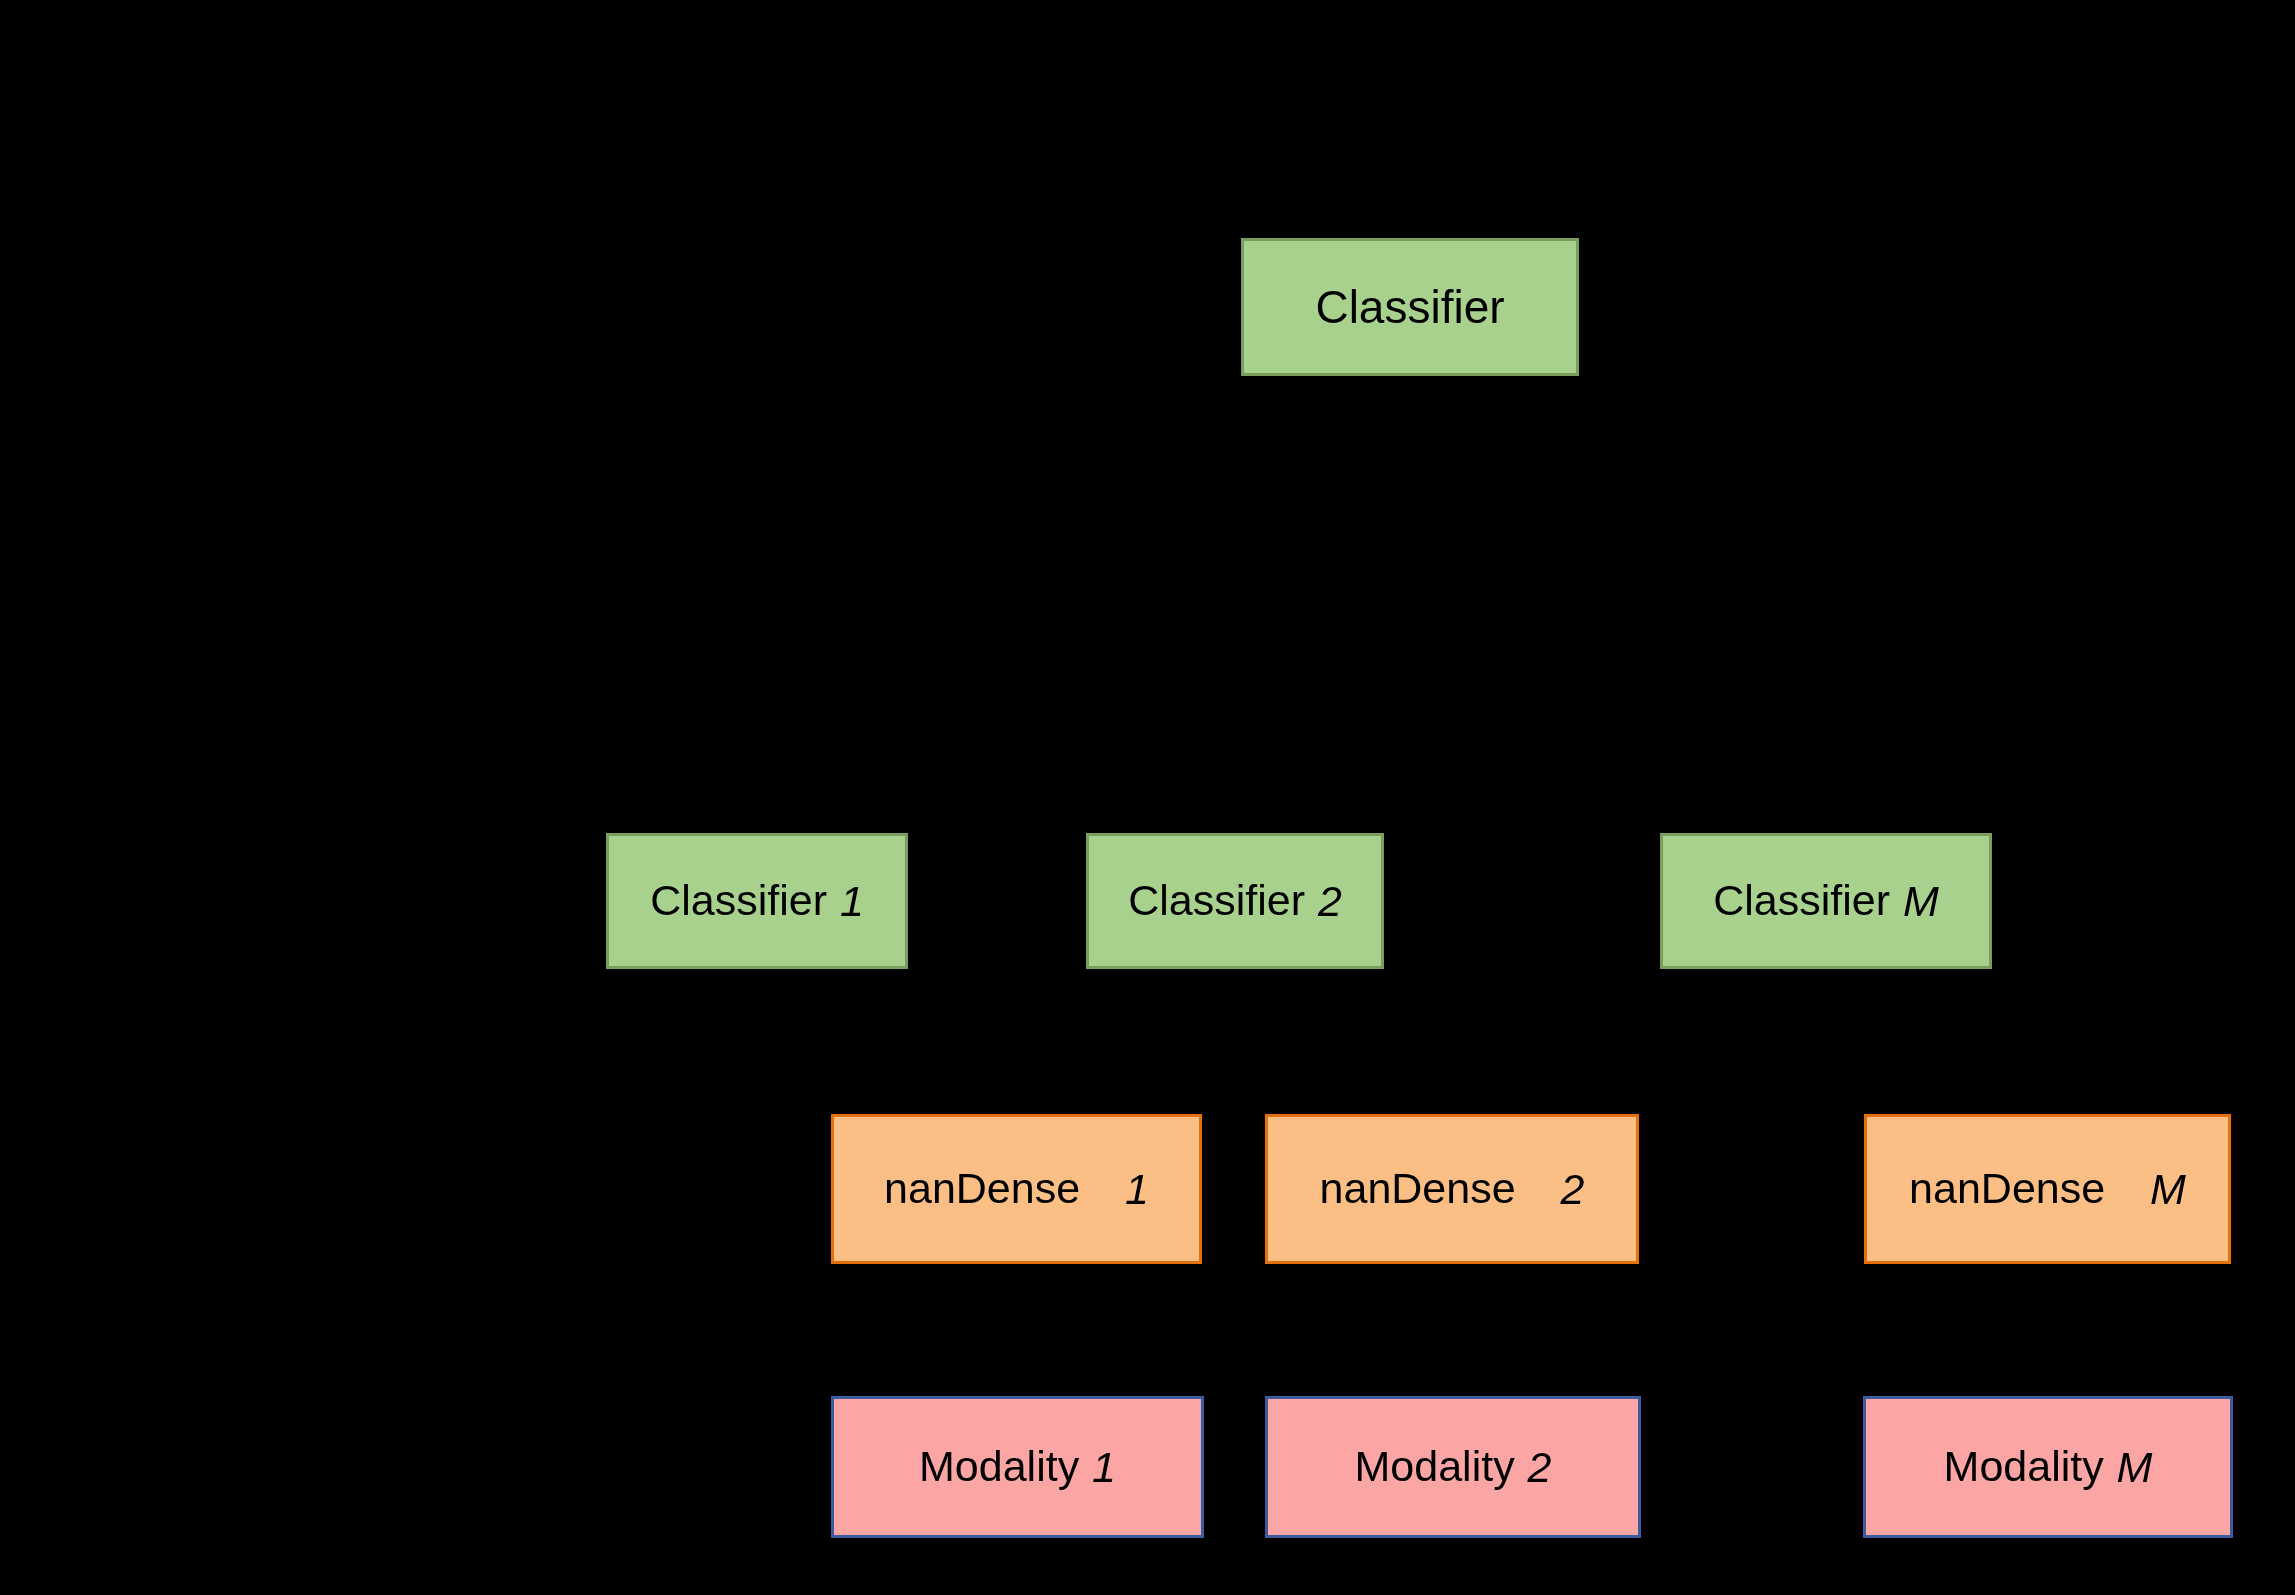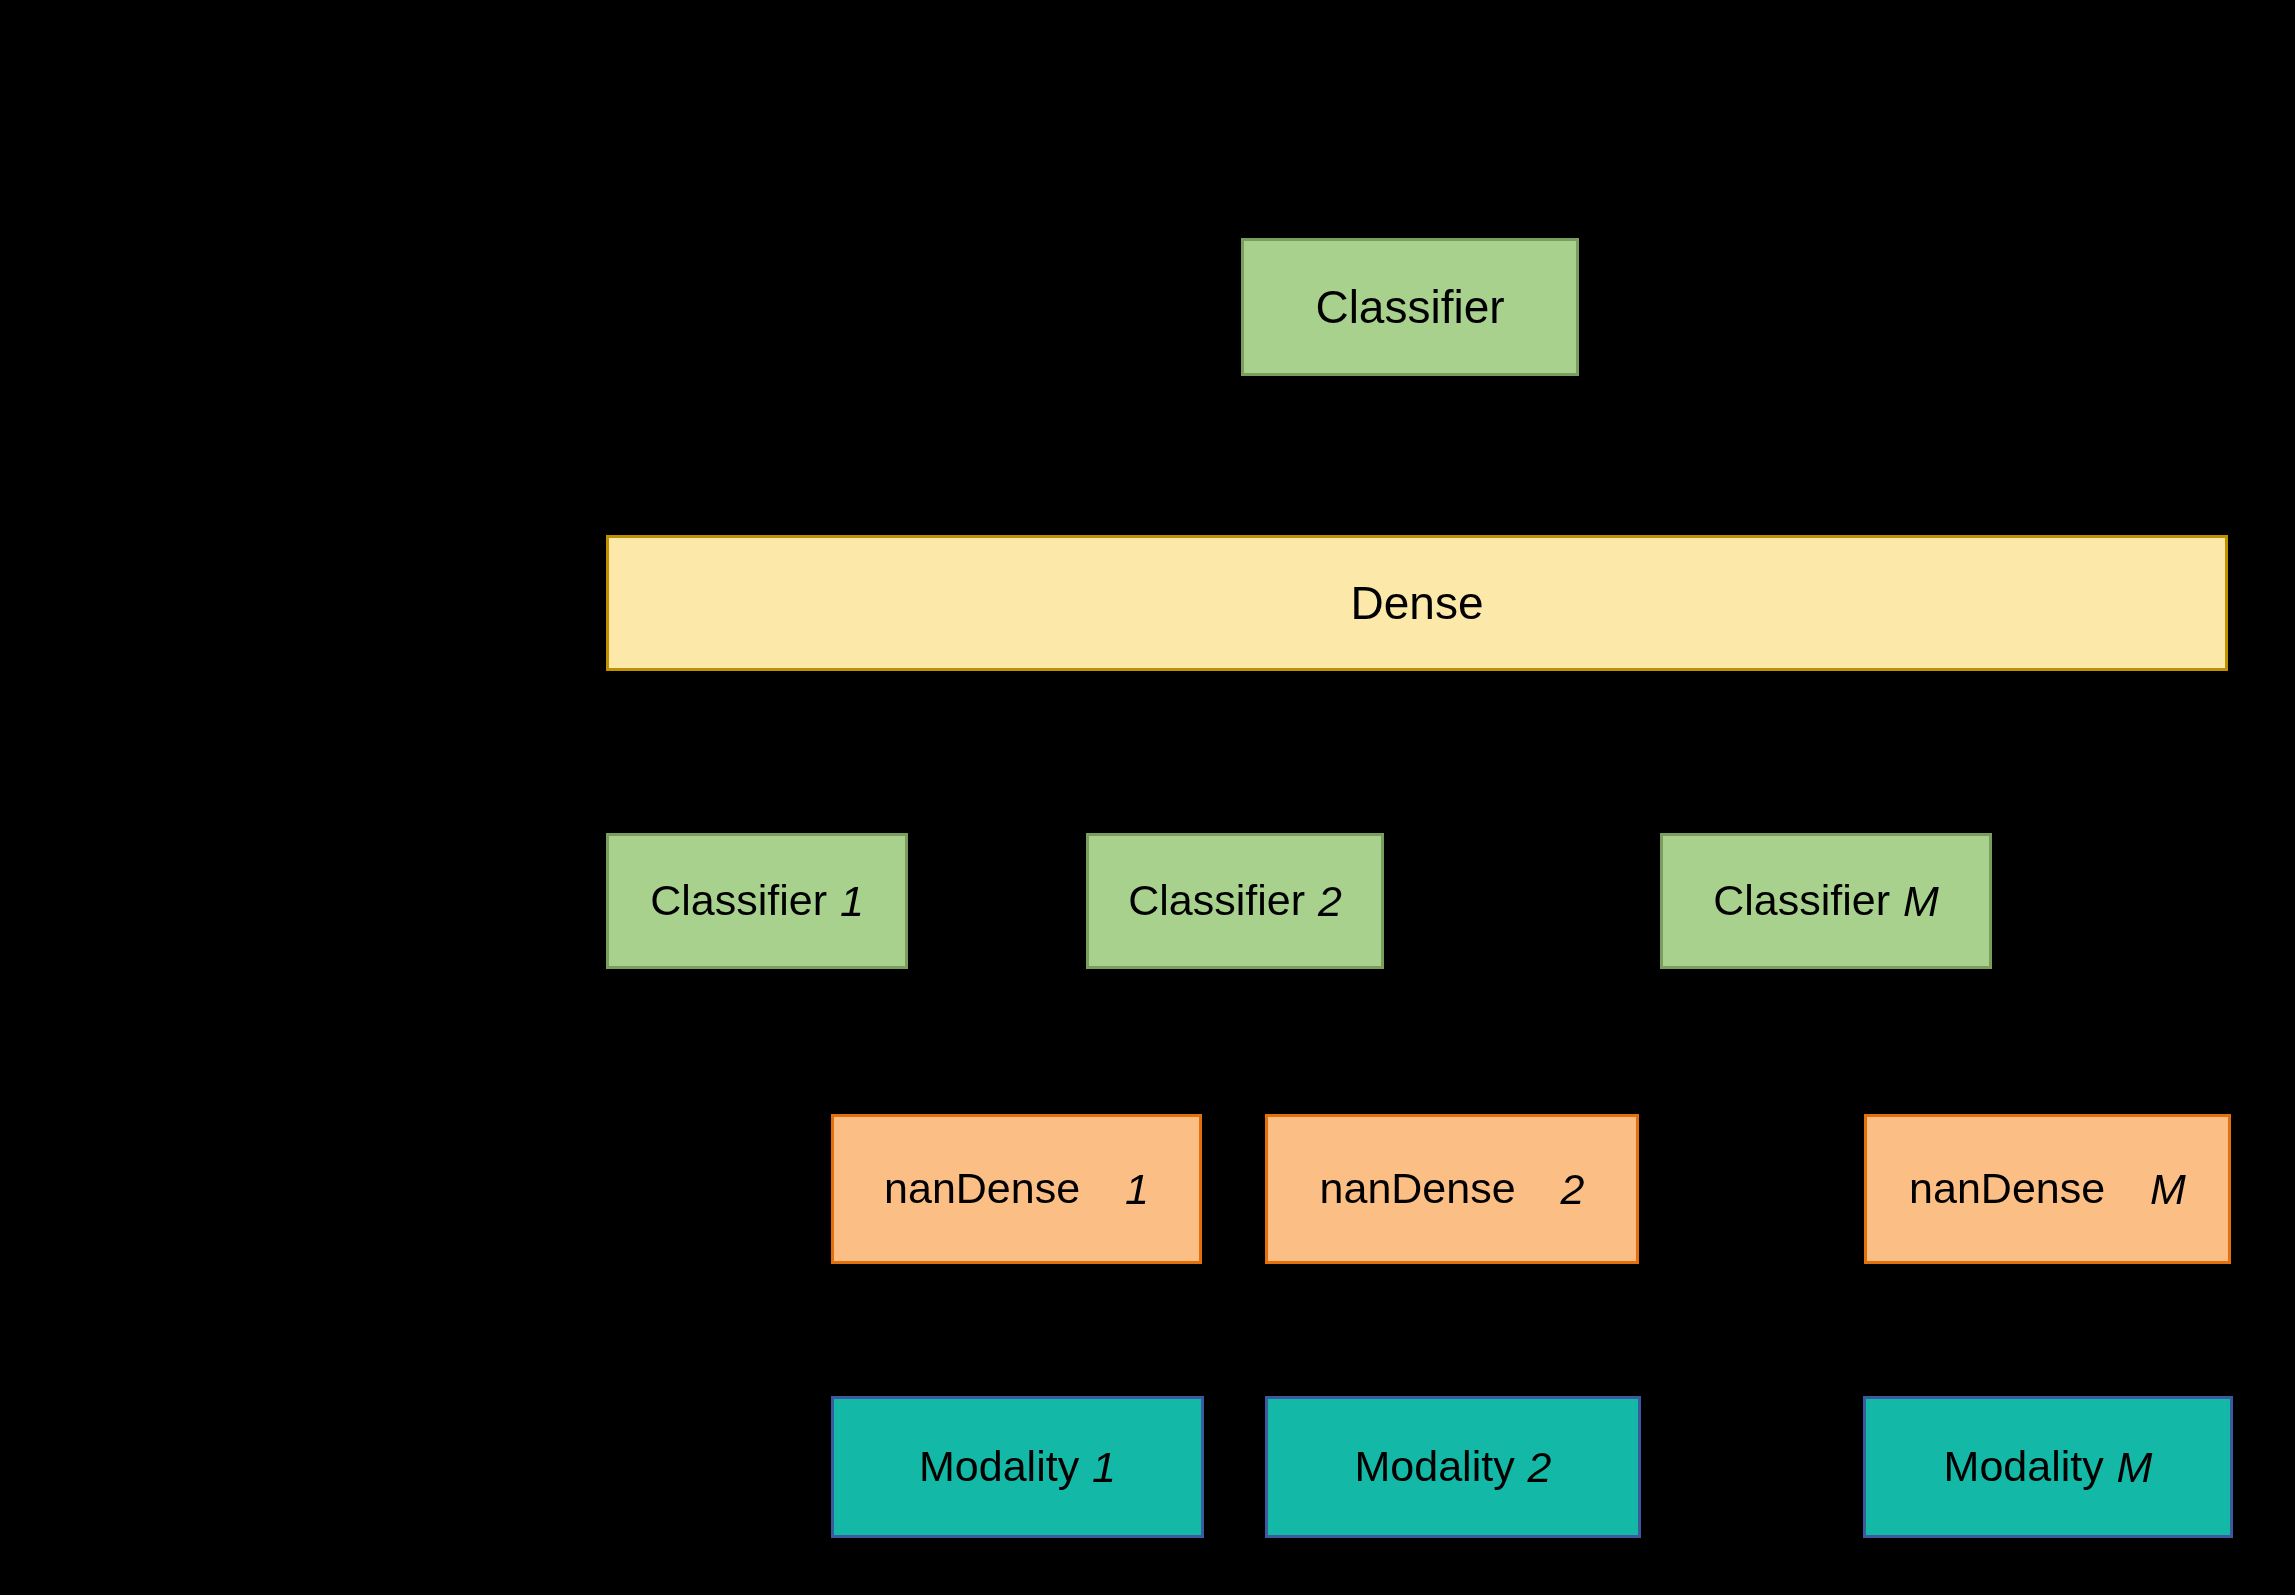--- a/index.html
+++ b/index.html
@@ -53,21 +53,21 @@
   .n-dense {
     background: #FCE8A8;
     border-color: #BF9000;
   }
   .n-nandense {
     background: #FBBE85;
     border-color: #E2700C;
     gap: 32px;
   }
   .n-modality {
-    background: #14b8a6;
+    background: #fca5a5;
     border-color: #3A5BA0;
   }
 
   
   #node-classifier-top { left: 1241px; top: 238px;  width: 338px;  height: 138px; font-size: 46px; }
 
   #node-dense         { left: 606px;  top: 535px;  width: 1622px; height: 136px; font-size: 46px; }
 
   #node-classifier-1  { left: 606px;  top: 833px; width: 302px;  height: 136px; font-size: 43px; }
   #node-classifier-2  { left: 1086px; top: 833px; width: 298px;  height: 136px; font-size: 43px; }
@@ -132,23 +132,20 @@
       <line x1="1358" y1="1865" x2="1358" y2="1688" marker-end="url(#arrU)"></line>
       <line x1="1940" y1="1865" x2="1940" y2="1688" marker-end="url(#arrU)"></line>
       <line x1="2735" y1="1865" x2="2735" y2="1688" marker-end="url(#arrU)"></line>
     </g>
   </svg>
 
   <div class="node n-classifier" id="node-classifier-top">
     <span class="lbl">Classifier</span>
   </div>
 
-  <div class="node n-dense" id="node-dense">
-    <span class="lbl">Dense</span>
-  </div>
 
   <div class="node n-classifier" id="node-classifier-1">
     <span class="lbl">Classifier</span>
     <span class="idx">1</span>
   </div>
   <div class="node n-classifier" id="node-classifier-2">
     <span class="lbl">Classifier</span>
     <span class="idx">2</span>
   </div>
   <div class="node n-classifier" id="node-classifier-m">

